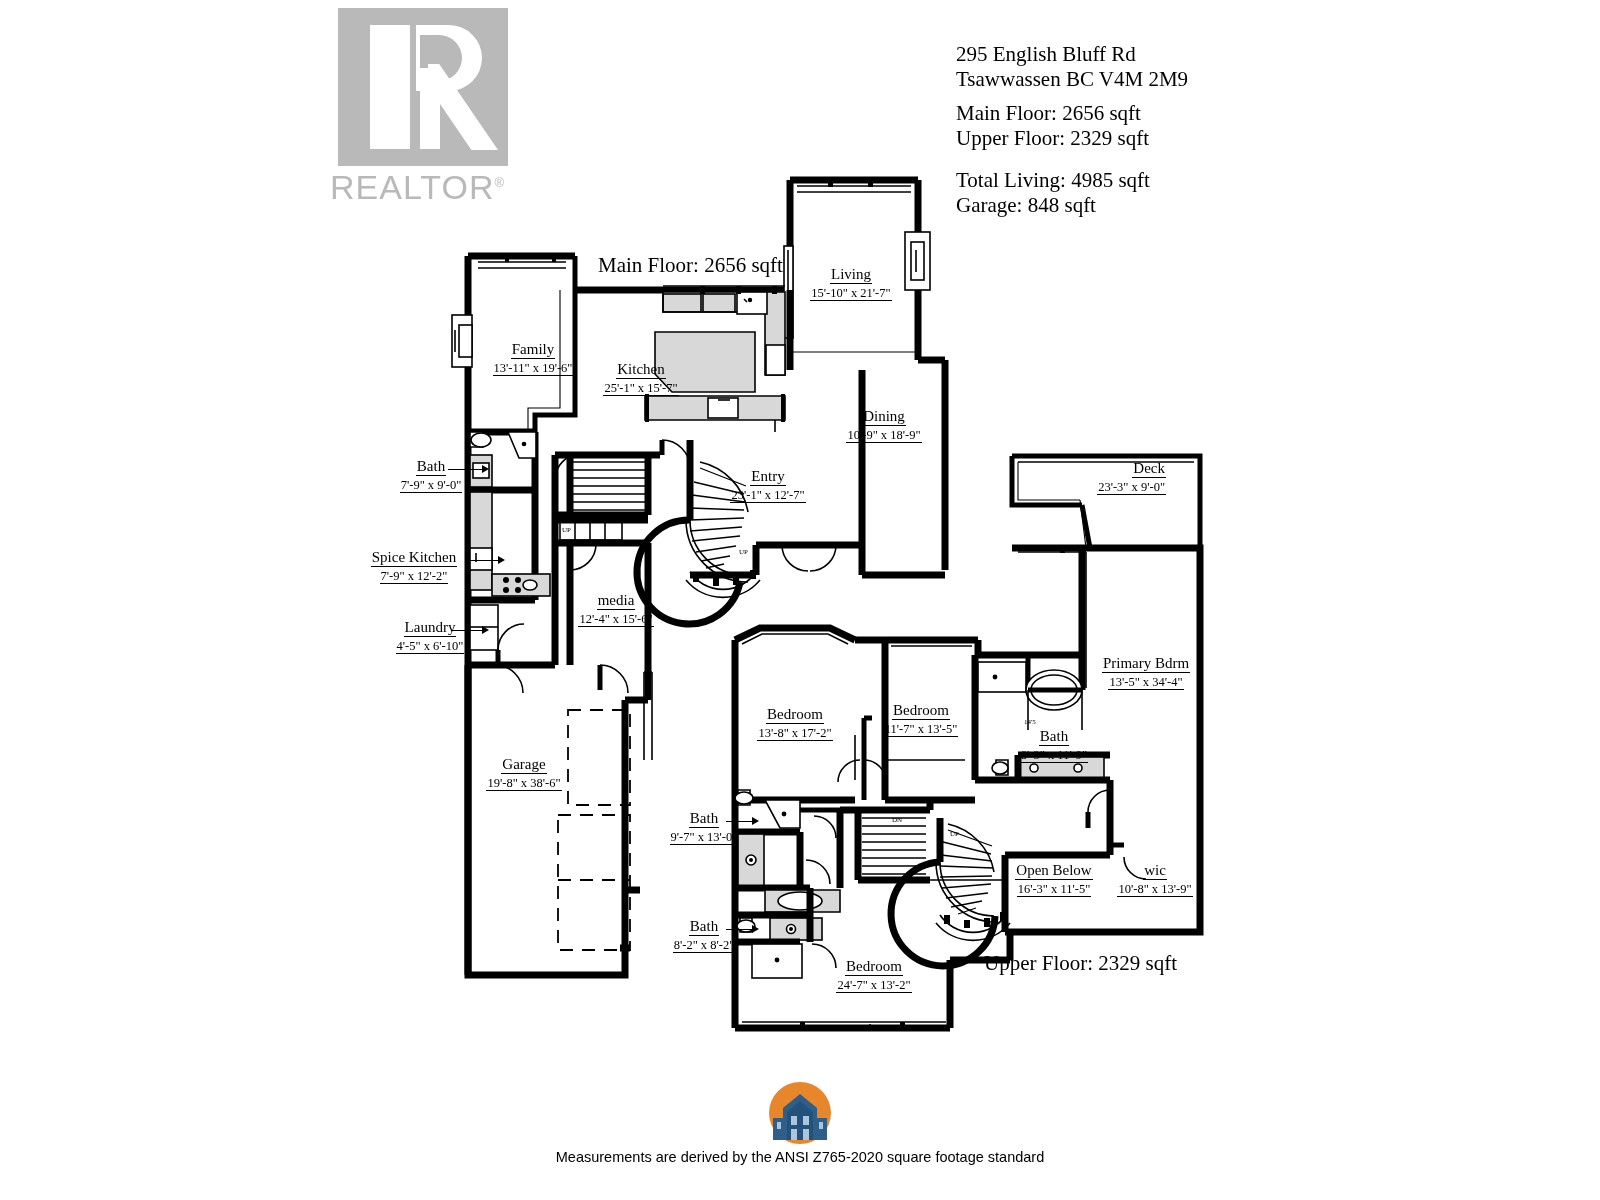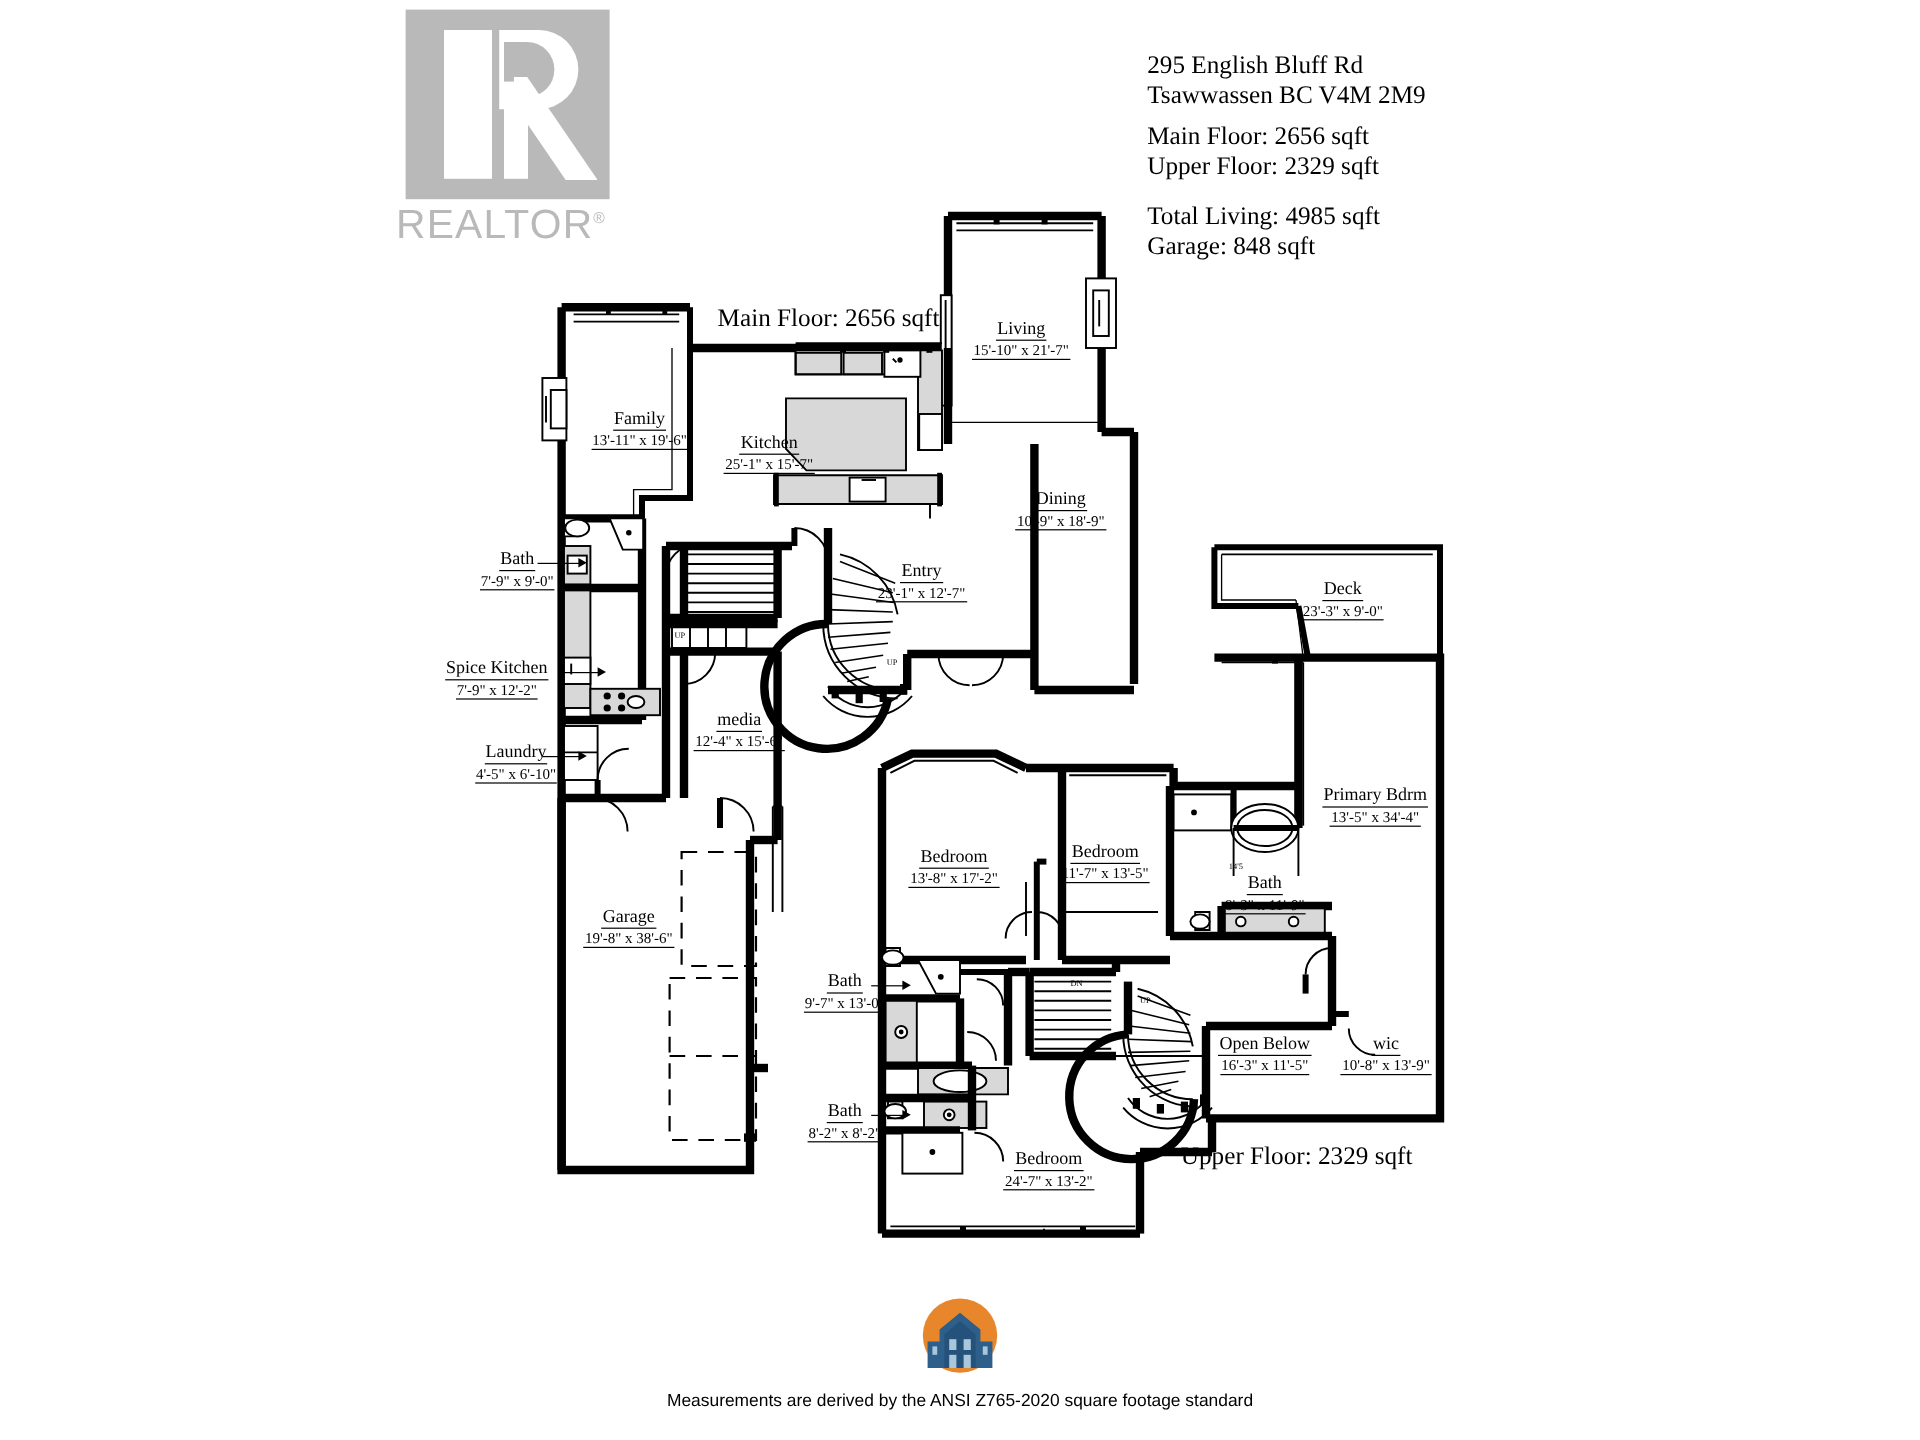--- a/index.html
+++ b/index.html
@@ -43,21 +43,21 @@
   #plan{position:absolute;left:0;top:0;width:1600px;height:1200px;}
 
   
   #footer{position:absolute;left:0;top:1082px;width:1600px;text-align:center;}
   #footer .logo{width:62px;height:62px;margin:0 auto;position:relative;}
   #footer .circ{width:62px;height:62px;border-radius:50%;background:#e8862b;position:absolute;left:0;top:0;}
   #footer .house{position:absolute;left:0;top:0;width:62px;height:62px;}
   #footer .brand{font-size:21px;margin-top:3px;font-family:"Liberation Serif",serif;}
   #footer .brand .b1{color:#3f6580;}
   #footer .brand .b2{color:#d98330;}
-  #footer .note{font-family:"Liberation Sans",sans-serif;font-size:14.5px;margin-top:16px;color:#000;}
+  #footer .note{font-family:"Liberation Sans",sans-serif;font-size:14.5px;margin-top:5px;color:#000;}
 </style>
 </head>
 <body>
 
 <div id="realtor-logo">
   <div class="sq"></div>
   <div class="bar"></div>
   <div class="bowl"></div>
   <div class="inner"></div>
   <div class="stem"></div>
@@ -455,21 +455,21 @@
 
 <div class="room" style="left:570px;top:592px;width:92px;">
   <div class="nm">media</div><br>
   <div class="dm">12'-4" x 15'-6"</div>
 </div>
 <div class="room" style="left:478px;top:756px;width:92px;">
   <div class="nm">Garage</div><br>
   <div class="dm">19'-8" x 38'-6"</div>
 </div>
 
-<div class="room" style="left:1072px;top:483px;width:94px;">
+<div class="room" style="left:1072px;top:460px;width:94px;text-align:right;">
   <div class="nm">Deck</div><br>
   <div class="dm">23'-3" x 9'-0"</div>
 </div>
 <div class="room" style="left:748px;top:706px;width:94px;">
   <div class="nm">Bedroom</div><br>
   <div class="dm">13'-8" x 17'-2"</div>
 </div>
 <div class="room" style="left:875px;top:702px;width:92px;">
   <div class="nm">Bedroom</div><br>
   <div class="dm">11'-7" x 13'-5"</div>

